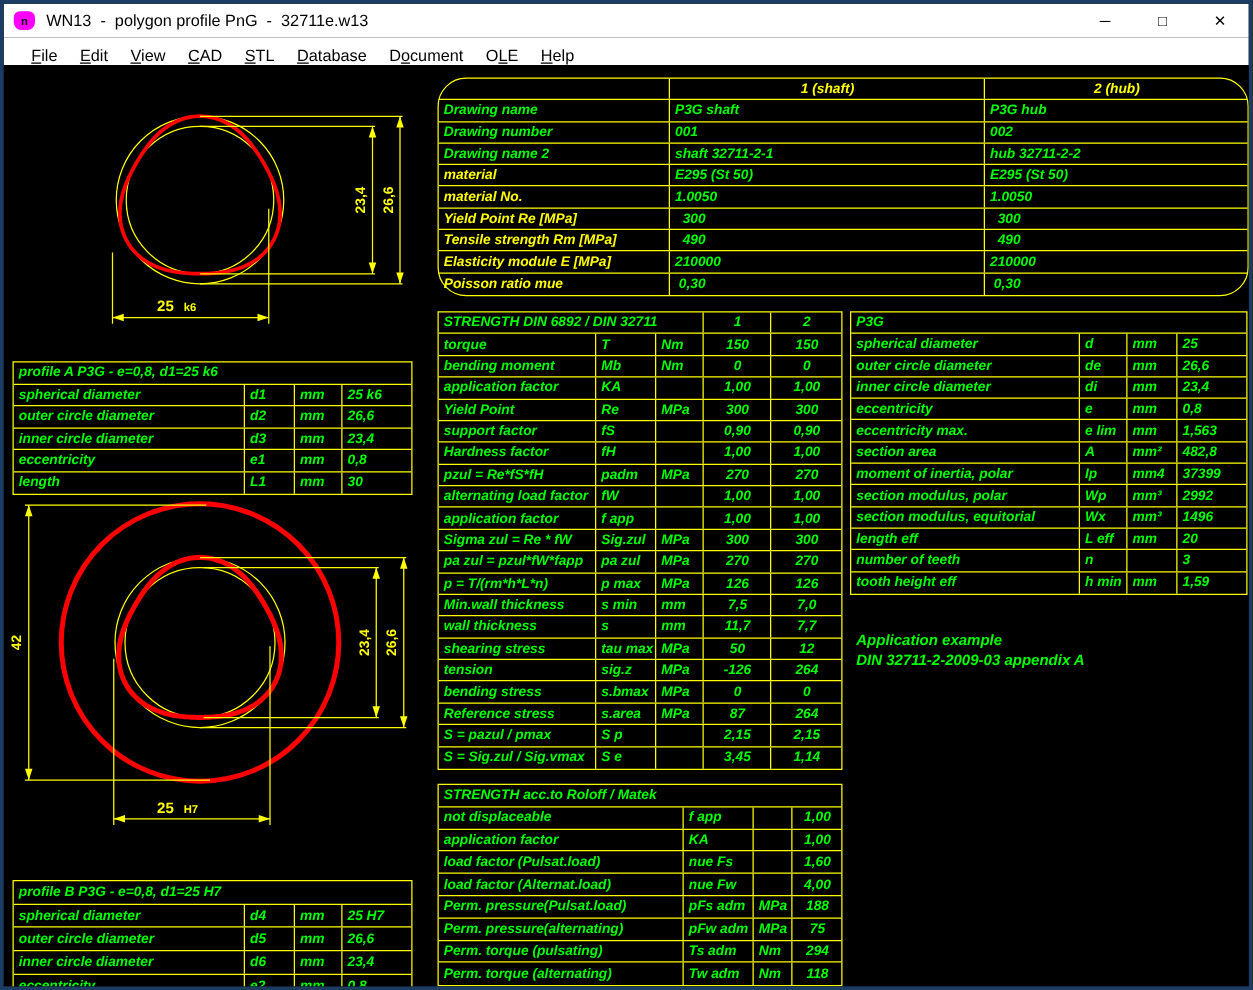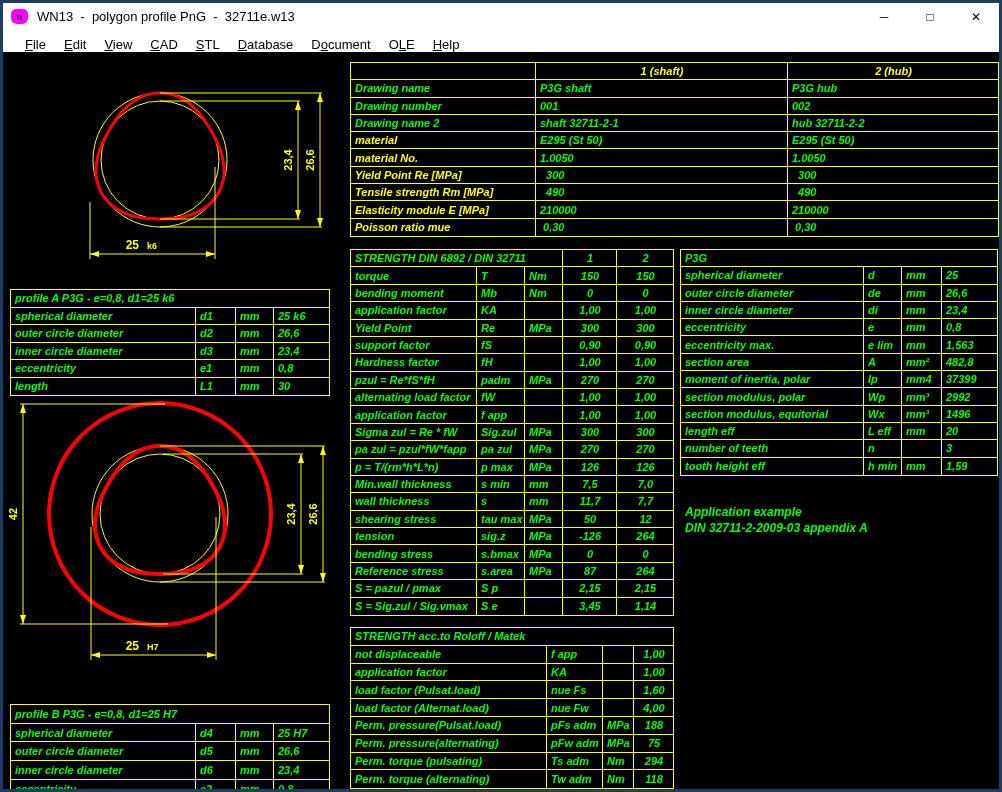--- a/index.html
+++ b/index.html
@@ -235,21 +235,21 @@
           <div class="tcell" style="width: 55px; color: rgb(0, 255, 0);">0,8</div>
         </div>
         <div class="trow" style="height: 18.7px;">
           <div class="tcell" style="width: 185px; color: rgb(0, 255, 0);">length</div>
           <div class="tcell" style="width: 40px; color: rgb(0, 255, 0);">L2</div>
           <div class="tcell" style="width: 38px; color: rgb(0, 255, 0);">mm</div>
           <div class="tcell" style="width: 55px; color: rgb(0, 255, 0);">20</div>
         </div>
       </div>
 
-    <div class="dtable" style="left: 347px; top: 10px; width: 647px;">
+    <div class="dtable" style="left: 347px; top: 10px; width: 647px; border-radius: 23px;">
         <div class="trow" style="height: 17.3px;">
           <div class="tcell" style="width: 185px; color: rgb(0, 255, 0);"></div>
           <div class="tcell center" style="width: 252px; color: rgb(255, 255, 0);">1 (shaft)</div>
           <div class="tcell center" style="width: 210px; color: rgb(255, 255, 0);">2 (hub)</div>
         </div>
         <div class="trow" style="height: 17.3px;">
           <div class="tcell" style="width: 185px; color: rgb(0, 255, 0);">Drawing name</div>
           <div class="tcell" style="width: 252px; color: rgb(0, 255, 0);">P3G shaft</div>
           <div class="tcell" style="width: 210px; color: rgb(0, 255, 0);">P3G hub</div>
         </div>

